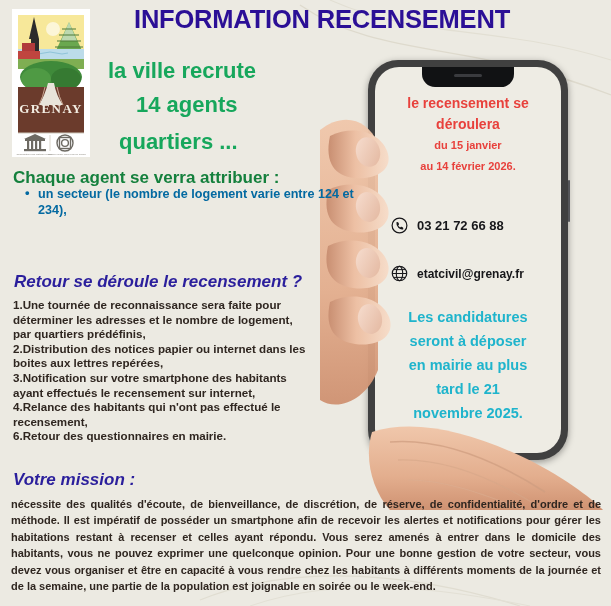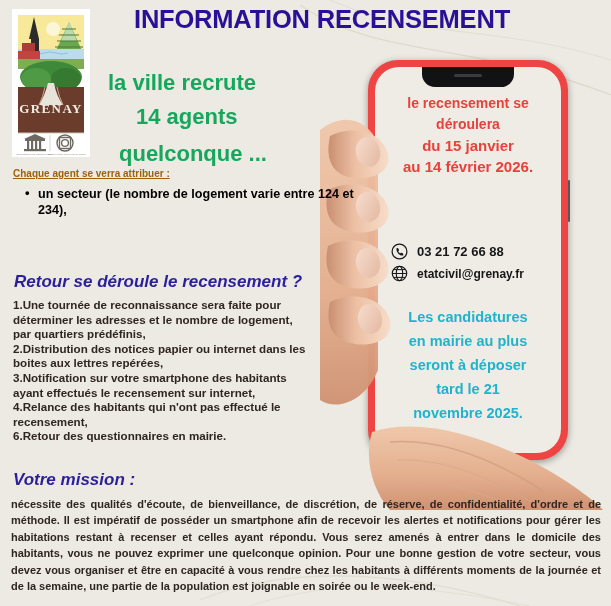--- a/index.html
+++ b/index.html
@@ -51,51 +51,49 @@
     white-space: nowrap;
     margin-left: 24px;
   }
   .recrute-line {
     position: absolute;
     color: #17a75c;
     font-size: 22px;
     font-weight: bold;
     z-index: 4;
     white-space: nowrap;
-    margin-top: 12px;
   }
   #recrute-1 { left: 108px; top: 58px; }
   #recrute-2 { left: 136px; top: 92px; }
   #recrute-3 { left: 119px; top: 129px; }
 
   
   #chaque-agent {
     position: absolute;
     left: 13px;
     top: 168px;
-    font-size: 10px;
-    font-weight: bold;
-    color: #a16207;
-    z-index: 4;
-    text-decoration: underline;
+    font-size: 17px;
+    font-weight: bold;
+    color: #15803d;
+    z-index: 4;
   }
   #agent-list {
     position: absolute;
     left: 14px;
     top: 186px;
     width: 320px;
     margin: 0;
     padding: 0 0 0 24px;
     z-index: 4;
     list-style: none;
   }
   #agent-list li {
     font-size: 12.6px;
     font-weight: bold;
-    color: #000000;
+    color: #0369a1;
     line-height: 16.2px;
     margin-bottom: 2px;
     position: relative;
   }
   #agent-list li::before {
     content: "\2022";
     position: absolute;
     left: -13px;
     top: -1px;
     font-size: 13px;
@@ -157,21 +155,21 @@
     width: 291px;
     height: 470px;
     z-index: 2;
   }
   #phone {
     position: absolute;
     left: 48px;
     top: 20px;
     width: 200px;
     height: 400px;
-    background: #ef4444;
+    background: #404040;
     border-radius: 30px;
     box-shadow: 0 2px 7px rgba(0,0,0,0.38);
     z-index: 3;
     text-decoration: underline;
   }
   #phone-screen {
     position: absolute;
     left: 7px;
     top: 7px;
     right: 7px;
@@ -216,33 +214,33 @@
     right: 0;
     top: 26px;
     text-align: center;
     color: #e8413c;
     font-size: 14px;
     font-weight: bold;
     line-height: 21px;
     padding: 0 4px;
   }
   #screen-dates .big {
-    font-size: 15px;
+    font-size: 11px;
   }
   .contact-row {
     position: absolute;
     left: 16px;
     display: flex;
     align-items: center;
     gap: 9px;
     color: #17171a;
     font-size: 13px;
     font-weight: bold;
   }
-  #contact-phone { top: 176px; }
+  #contact-phone { top: 150px; }
   #contact-mail  { top: 198px; font-size: 12px; }
   .contact-icon {
     flex: 0 0 auto;
     width: 17px;
     height: 17px;
     display: inline-block;
   }
   #screen-candidatures {
     position: absolute;
     left: 0;
@@ -323,21 +321,21 @@
       </g>
       <text x="22" y="145.6" font-size="2.5" fill="#8d8a82" text-anchor="middle">Organisation des Nations Unies</text>
       <text x="55" y="145.6" font-size="2.5" fill="#8d8a82" text-anchor="middle">Bassin minier Nord-Pas de Calais</text>
     </svg>
   </div>
 
   <div id="title">INFORMATION RECENSEMENT</div>
 
   <div class="recrute-line" id="recrute-1">la ville recrute</div>
   <div class="recrute-line" id="recrute-2">14 agents</div>
-  <div class="recrute-line" id="recrute-3">quelconque ...</div>
+  <div class="recrute-line" id="recrute-3">quartiers ...</div>
 
   <div id="chaque-agent">Chaque agent se verra attribuer :</div>
   <ul id="agent-list">
     <li>un secteur (le nombre de logement varie entre 124 et 234),</li>
   </ul>
 
   <div id="comment-heading">Retour se déroule le recensement ?</div>
   <div id="steps">
     <div class="step">1.Une tournée de reconnaissance sera faite pour déterminer les adresses et le nombre de logement, par quartiers prédéfinis,</div>
     <div class="step">2.Distribution des notices papier ou internet dans les boites aux lettres repérées,</div>
@@ -378,22 +376,22 @@
               <ellipse cx="8.5" cy="8.5" rx="3.2" ry="7.2" fill="none" stroke="#17171a" stroke-width="1.1"></ellipse>
               <line x1="1.3" y1="8.5" x2="15.7" y2="8.5" stroke="#17171a" stroke-width="1.1"></line>
               <path d="M2.7 4.6 H14.3 M2.7 12.4 H14.3" stroke="#17171a" stroke-width="1"></path>
             </svg>
           </span>
           <span>etatcivil@grenay.fr</span>
         </div>
 
         <div id="screen-candidatures">
           <div>Les candidatures</div>
+          <div>seront à déposer</div>
           <div>en mairie au plus</div>
-          <div>seront à déposer</div>
           <div>tard le 21</div>
           <div>novembre 2025.</div>
         </div>
       </div>
       <div id="side-button"></div>
     </div>
 
     <svg id="hand" viewBox="0 0 291 470" aria-hidden="true">
       <defs>
         <linearGradient id="skinA" x1="0" y1="0" x2="1" y2="0">

